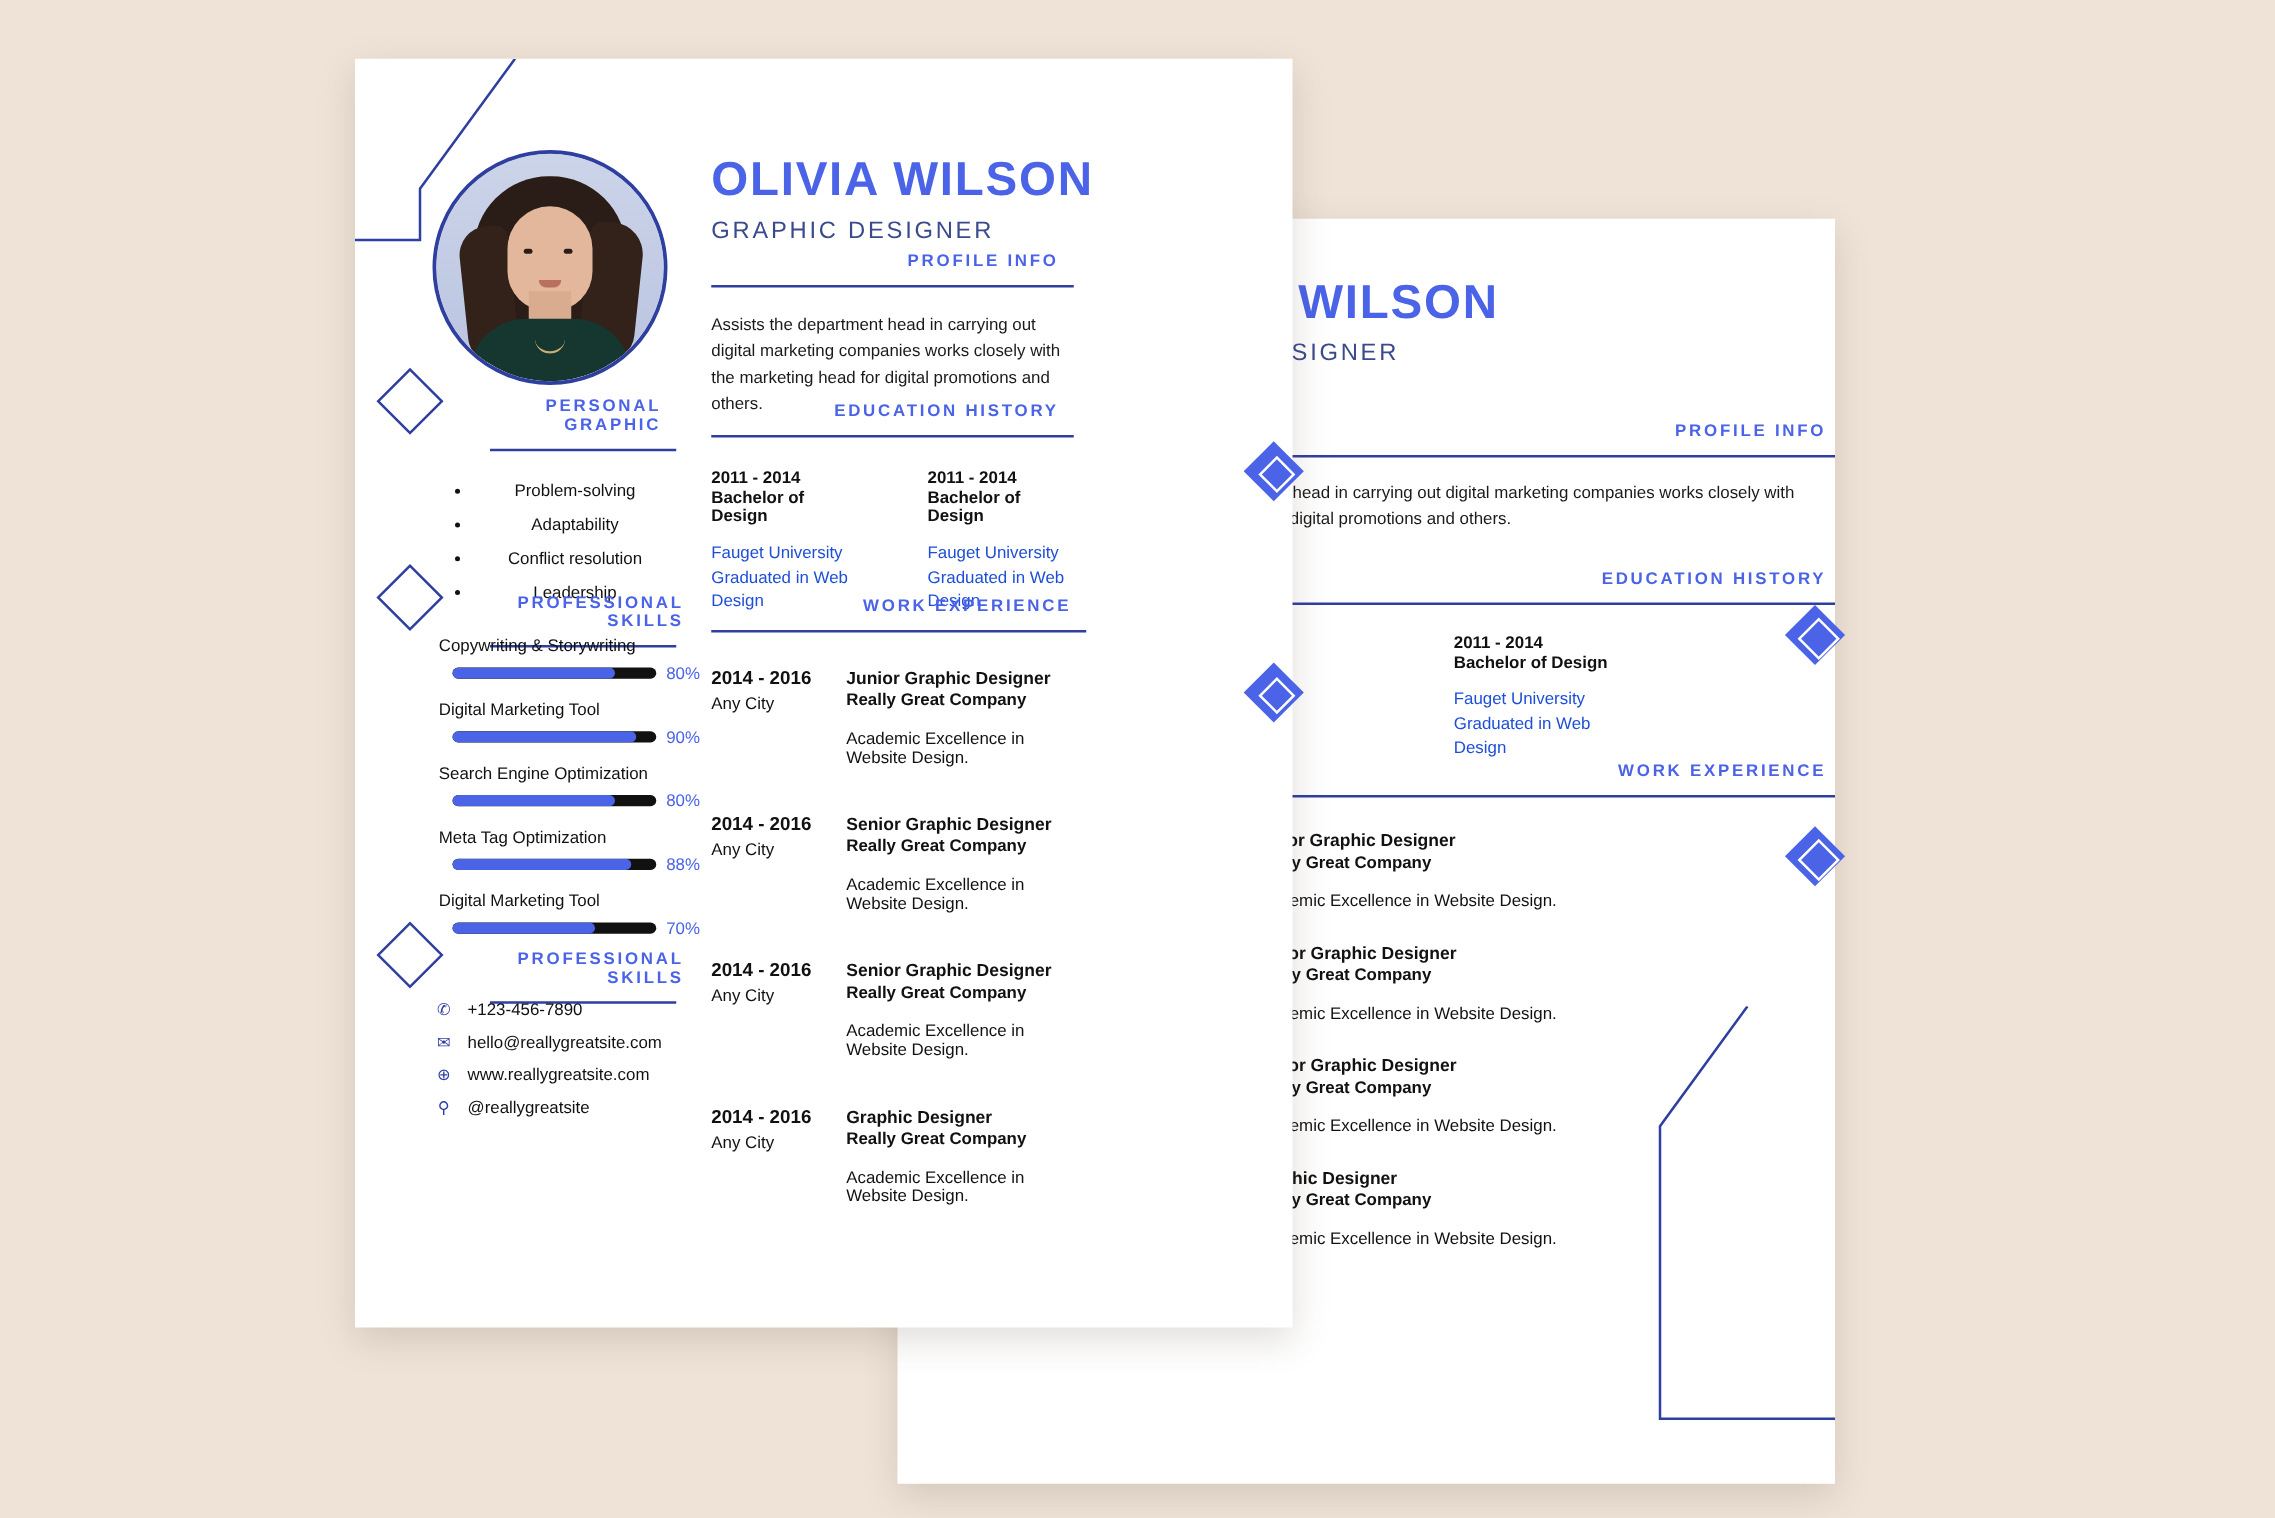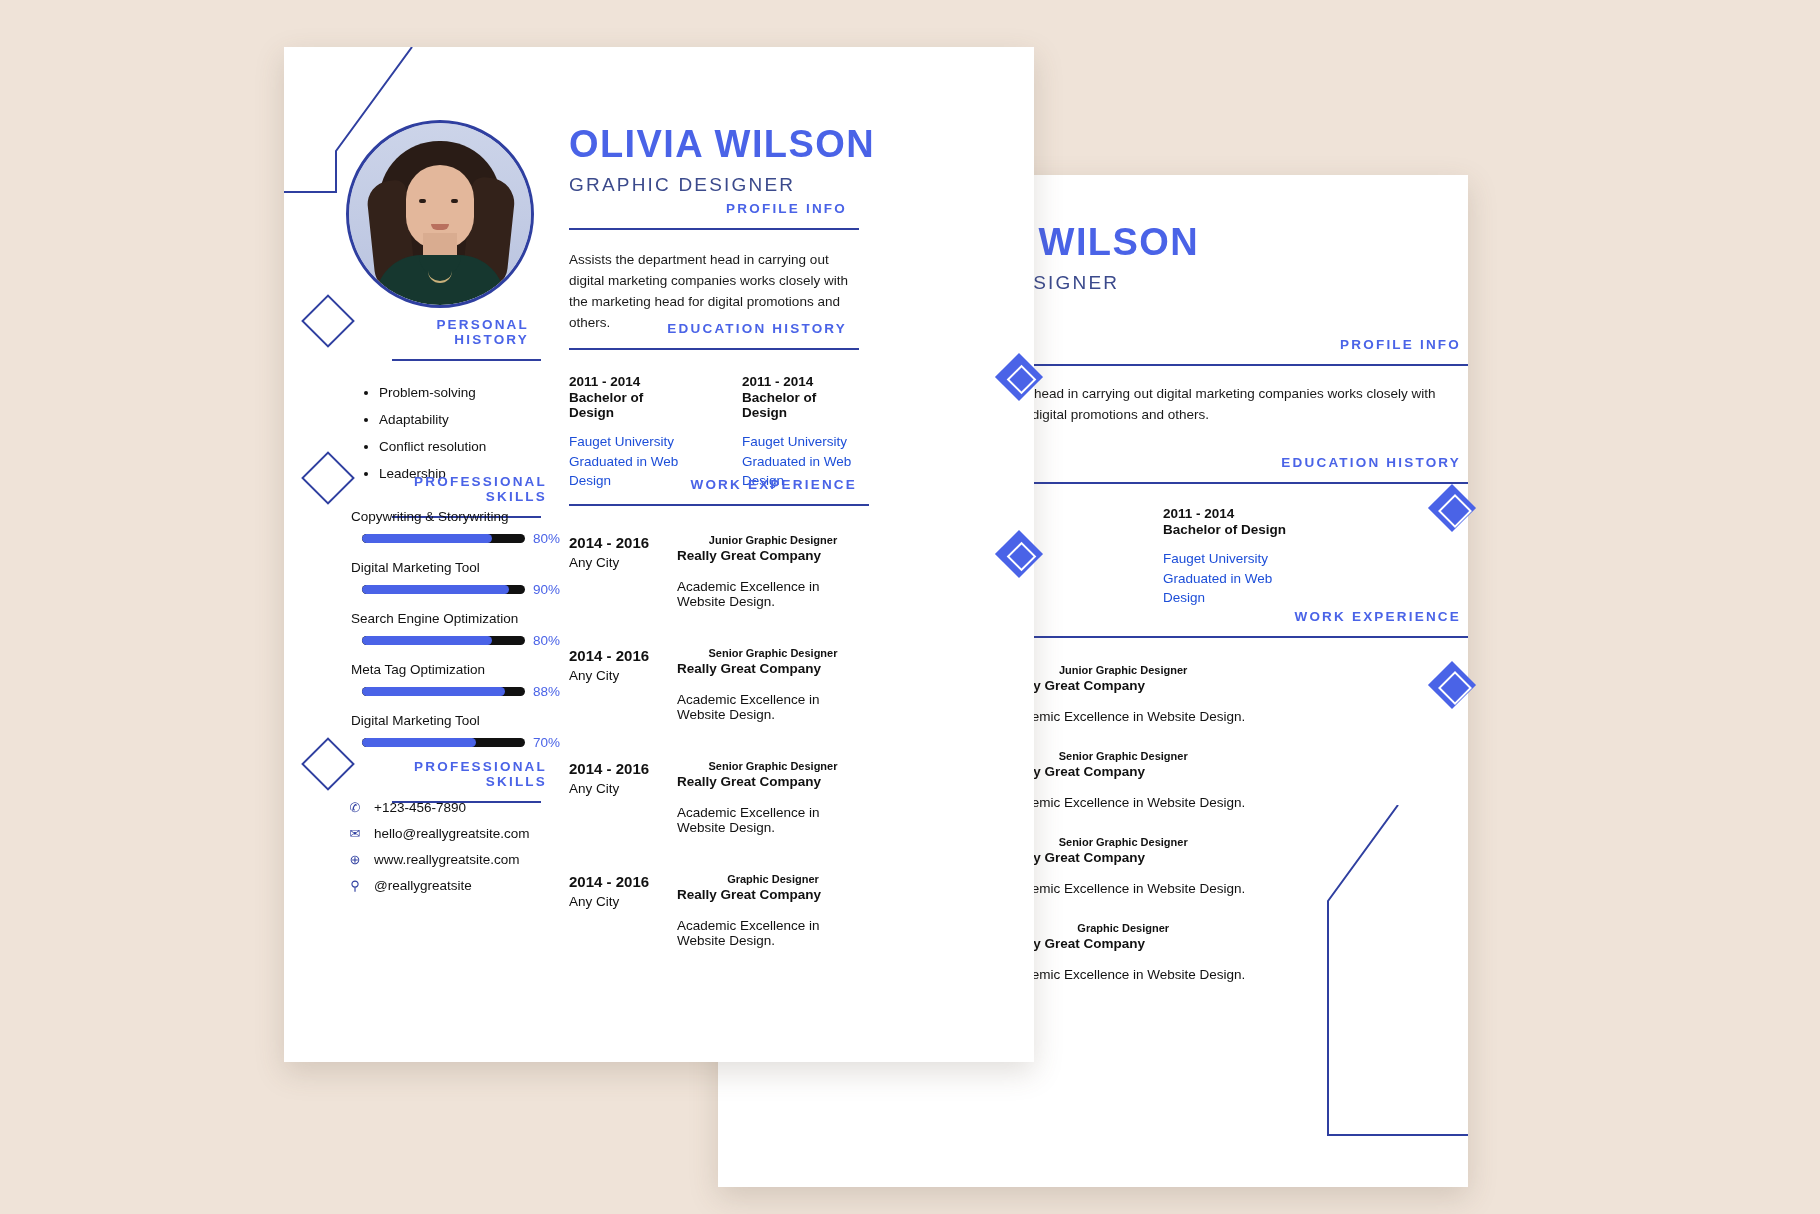--- a/index.html
+++ b/index.html
@@ -179,20 +179,21 @@
     left: 79px; top: 140px;
     width: 24px; height: 18px;
     border-bottom: 2px solid #c9b07a;
     border-radius: 0 0 14px 14px;
   }
 
   
   ul.skills {
     margin: 0;
     padding-left: 30px;
+    text-align: center;
   }
   ul.skills li {
     font-size: 13.5px;
     color: #111;
     line-height: 1.48;
     margin-bottom: 7px;
   }
 
   
   .bar-row { margin-bottom: 14px; }
@@ -256,21 +257,21 @@
   .edu-degree { font-size: 13.5px; font-weight: bold; color: #111; margin-top: 1px; }
   .edu-school { font-size: 13.5px; color: #1d4ed8; margin-top: 12px; line-height: 1.45; }
 
   .work-item {
     display: flex;
     margin-bottom: 26px;
   }
   .work-left { width: 108px; flex: 0 0 108px; }
   .work-years { font-size: 15px; font-weight: bold; color: #111; }
   .work-city { font-size: 13.5px; color: #111; margin-top: 4px; }
-  .work-title { font-size: 11px; font-weight: bold; color: #111; text-align: center; }
+  .work-title { font-size: 14px; font-weight: bold; color: #111; }
   .work-company { font-size: 13.5px; font-weight: bold; color: #111; margin-top: 2px; }
   .work-desc { font-size: 13.5px; color: #111; margin-top: 16px; }
 
   
   .abs { position: absolute; }
 </style>
 </head>
 <body>
 
 <div class="stage">
@@ -416,21 +417,21 @@
       <div class="role">GRAPHIC DESIGNER</div>
     </div>
 
     <div class="abs" style="left:285px; top:142px; width:290px;">
       <div class="section-title">PROFILE INFO</div>
       <div class="rule"></div>
       <div class="body-text" style="margin-top:20px; width:288px;">Assists the department head in carrying out digital marketing companies works closely with the marketing head for digital promotions and others.</div>
     </div>
 
     <div class="abs" style="left:65px; top:258px; width:192px;">
-      <div class="section-title" style="margin-left:43px;">PERSONAL HISTORY</div>
+      <div class="section-title" style="margin-left:43px;">PERSONAL GRAPHIC</div>
       <div class="rule" style="margin-left:43px; width:149px;"></div>
       <ul class="skills" style="margin-top:22px;">
         <li>Problem-solving</li>
         <li>Adaptability</li>
         <li>Conflict resolution</li>
         <li>Leadership</li>
       </ul>
     </div>
     <div class="diamond-outline" style="left:25px; top:255px;"></div>
 

